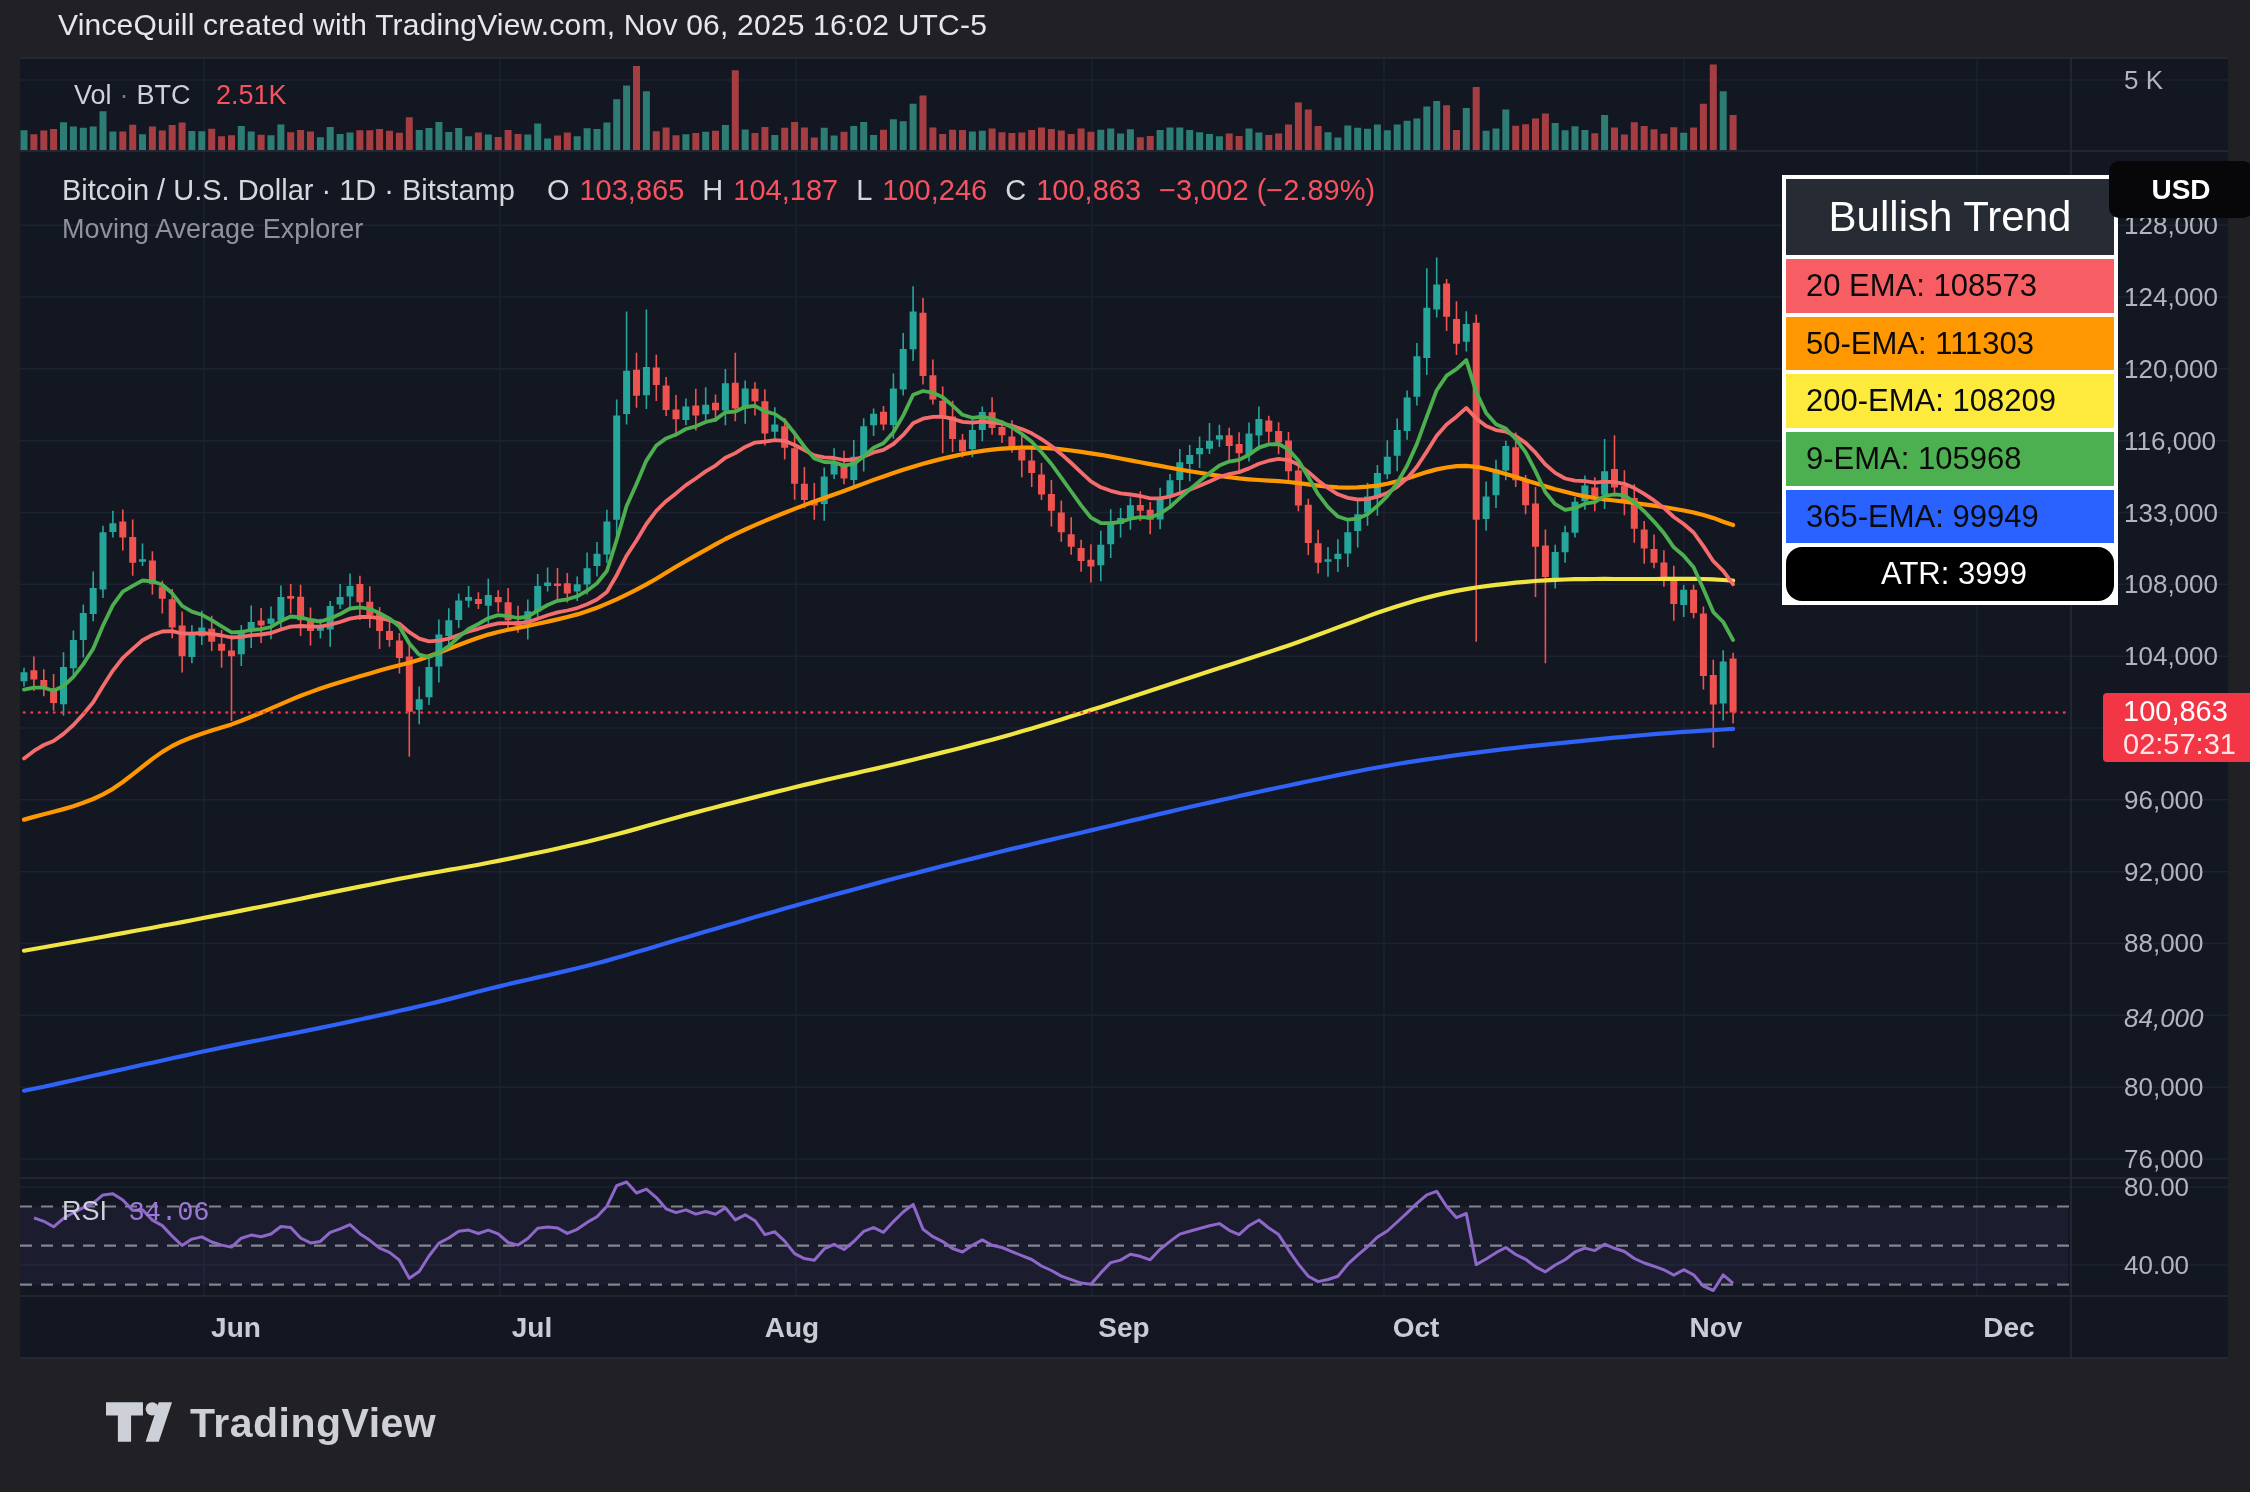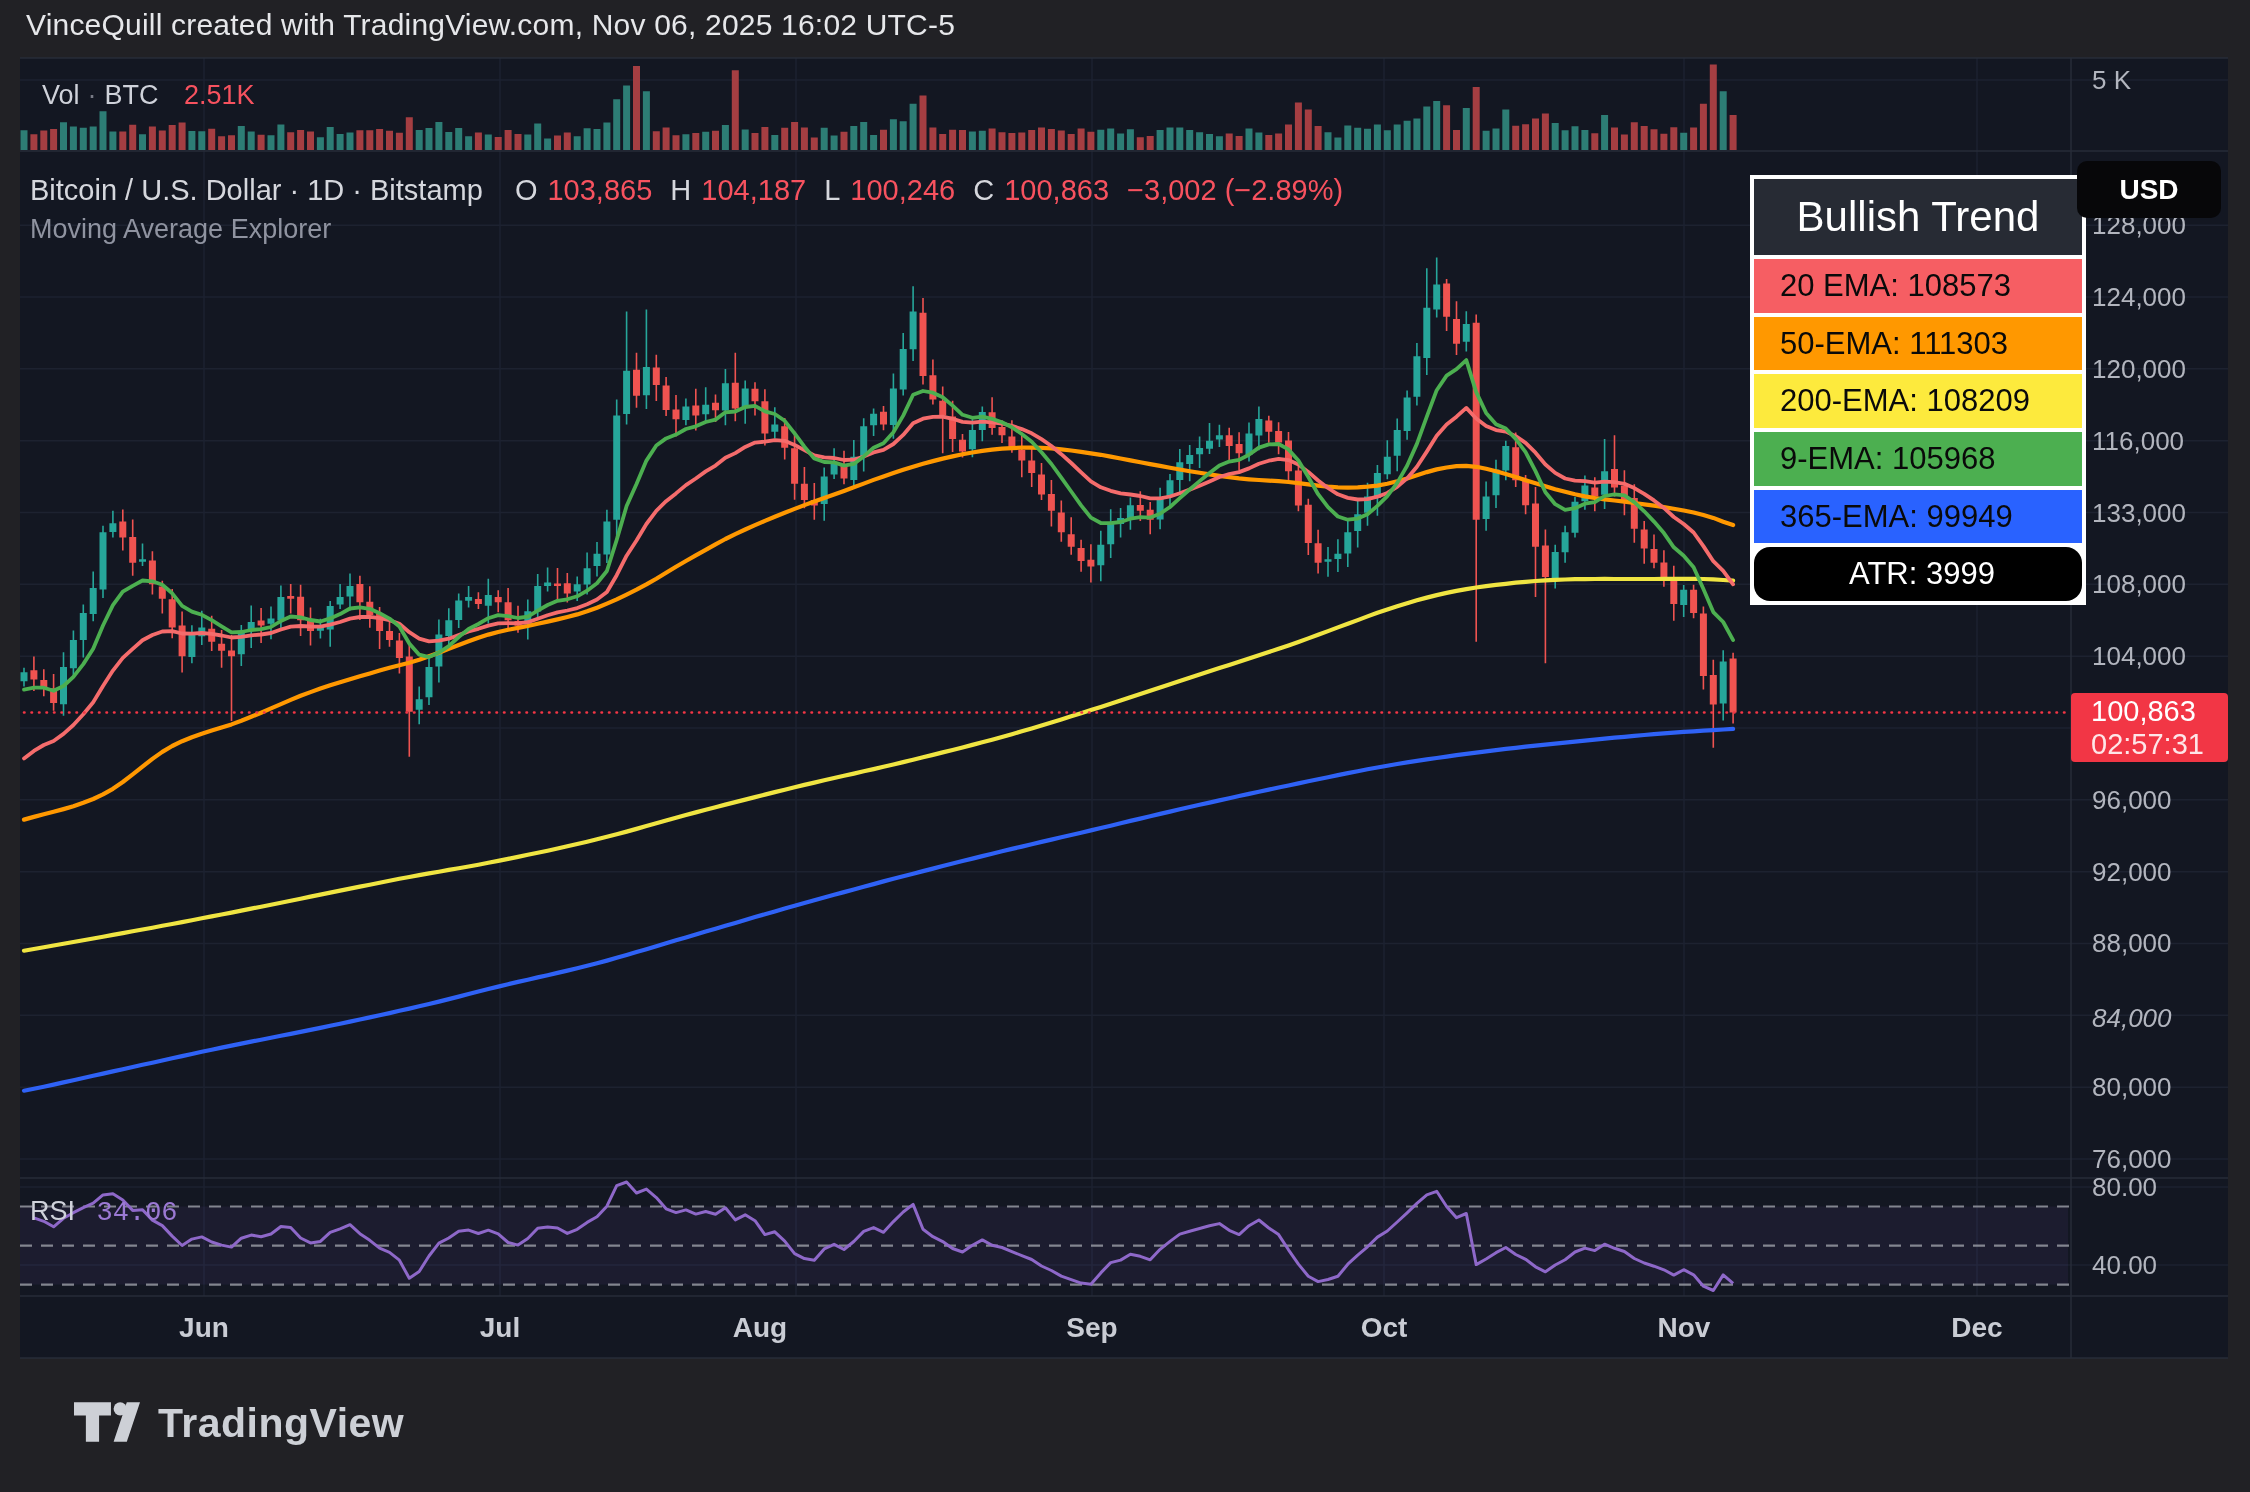--- a/index.html
+++ b/index.html
@@ -1,19 +1,19 @@
 <!DOCTYPE html>
 <html><head>
 <meta charset="utf-8">
 <style>
   html,body{margin:0;padding:0;background:#212125;}
   body{width:2250px;height:1492px;position:relative;overflow:hidden;
        font-family:"Liberation Sans","DejaVu Sans",sans-serif;
        -webkit-font-smoothing:antialiased;}
-  .abs{position:absolute;}
+  .abs{position:absolute;margin-left:32px;}
   #stage{position:absolute;inset:0;background:#212125;}
   #chart-svg{position:absolute;left:0;top:0;z-index:1;}
   #title-bar{left:26px;top:8px;font-size:30px;font-weight:500;color:#e6e7ea;z-index:2;letter-spacing:.2px;}
   .pane-label{z-index:2;font-size:27px;color:#cfd2da;white-space:nowrap;}
   .sep-dot{color:#787b86;padding:0 8px;}
   .red-val{color:#f7525f;}
   #vol-label{left:42px;top:80px;}
   #symbol-line{left:30px;top:174px;font-size:29px;color:#d5d7dd;z-index:2;white-space:nowrap;}
   #symbol-line .num{color:#f7525f;}
   #symbol-line span{margin-right:10px;}
@@ -24,21 +24,21 @@
   .monlbl{top:1312px;font-size:28px;font-weight:700;color:#c9ccd4;z-index:2;transform:translateX(-50%);}
   #usd-btn{left:2077px;top:161px;width:144px;height:57px;background:#070709;border-radius:10px;
            color:#fff;font-size:28px;font-weight:600;display:flex;align-items:center;justify-content:center;z-index:4;}
   #price-badge{left:2071px;top:693px;width:157px;height:69px;background:#f23645;border-radius:4px;
            color:#fff;font-size:29px;line-height:33px;padding:2px 0 0 20px;box-sizing:border-box;z-index:4;}
   #price-badge .cd{color:rgba(255,255,255,.88);}
   #legend-box{left:1750px;top:175px;width:336px;height:430px;background:#fff;border:4px solid #fff;
            box-sizing:border-box;display:flex;flex-direction:column;gap:4px;z-index:3;}
   #legend-title{background:rgba(16,20,30,.9);color:#fff;font-size:42px;font-weight:500;
            display:flex;align-items:center;justify-content:center;height:76px;flex:none;}
-  .lg-row{flex:1;display:flex;align-items:center;padding-left:26px;font-size:31px;font-weight:500;color:#0a0a0a;}
+  .lg-row{flex:1;display:flex;align-items:center;padding-left:20px;font-size:31px;font-weight:500;color:#0a0a0a;}
   .lg-row.center{justify-content:center;padding-left:8px;border-radius:16px;}
   #tv-logo{left:74px;top:1400px;display:flex;align-items:center;gap:18px;z-index:2;}
   #tv-logo .brand{font-size:41px;font-weight:700;color:#cdd0d6;letter-spacing:.5px;}
 </style>
 </head>
 <body>
 
 <div id="stage">
 
   <svg id="chart-svg" width="2250" height="1492" viewBox="0 0 2250 1492">

